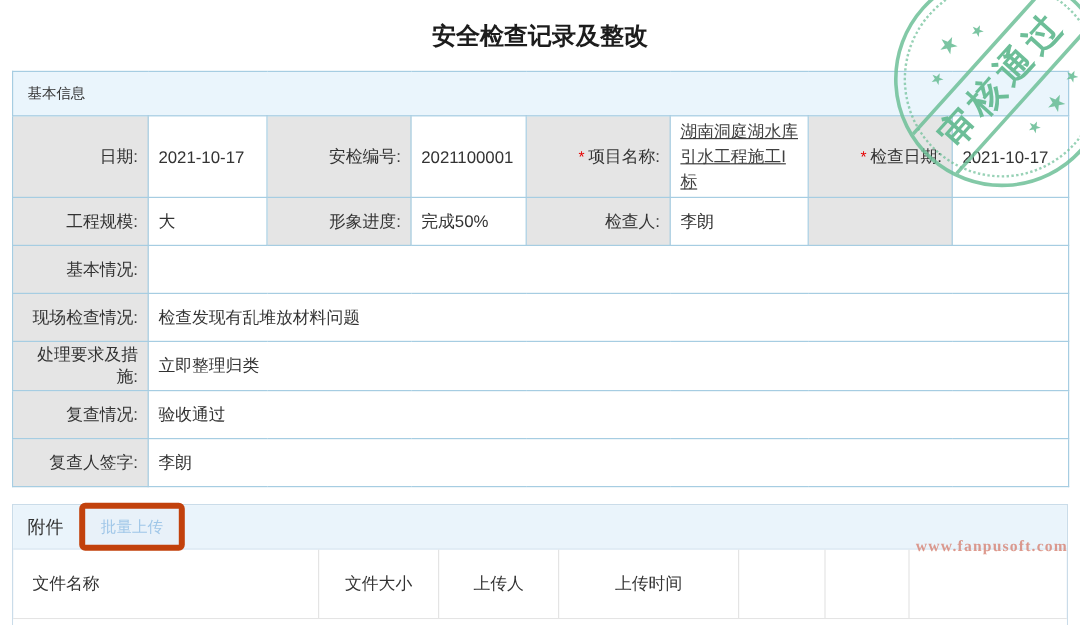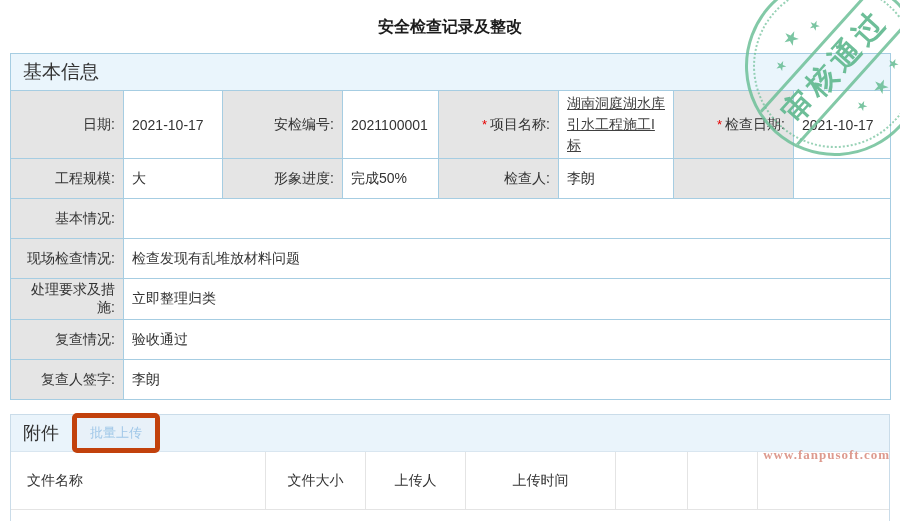--- a/index.html
+++ b/index.html
@@ -3,54 +3,54 @@
 <meta charset="utf-8">
 <style>
   * { box-sizing: border-box; margin: 0; padding: 0; }
   html, body {
     width: 900px; height: 521px; overflow: hidden;
     background: #fff; color: #333;
     font-family: "Liberation Sans", "DejaVu Sans", sans-serif;
     position: relative;
   }
   .page-title {
-    text-align: center; font-size: 16px; font-weight: bold; color: #1c1c1c;
+    text-align: center; font-size: 20px; font-weight: bold; color: #1c1c1c;
     padding: 17px 0 15px;
   }
 
   
   table.main {
     width: 880px; margin: 0 10px;
     border-collapse: collapse; table-layout: fixed;
     border: 1px solid #8fbfd6;
   }
   table.main td {
     border: 1px solid #a6cde2;
     font-size: 14px; padding: 2px 8px; vertical-align: middle;
   }
   tr.section-row td {
-    background: #eaf5fc; color: #333; font-size: 19px;
+    background: #eaf5fc; color: #333; font-size: 12px;
     padding-left: 12px; height: 37px; margin-top: 10px;
   }
   td.lbl { background: #e5e5e5; text-align: right; color: #333; padding-right: 9px; }
   td.val { background: #fff; text-align: left; padding-left: 10px; }
   tr.r1 { height: 58px; }
   tr.r  { height: 40px; margin-left: 13px; }
   a.cell-link { color: #404040; text-decoration: underline; cursor: pointer; line-height: 1.5; display: inline-block; }
   .req { color: #e60000; margin-right: 3px; font-size: 13px; }
 
   
   .attach {
     margin: 14px 10px 0; border: 1px solid #cadce9; background: #fff;
   }
   .attach-band {
     background: #eaf4fb; height: 37px; display: flex; align-items: center;
     padding-left: 12px; gap: 13px; border-bottom: 1px solid #d9e6f0;
   }
-  .attach-title { font-size: 18px; color: #333; }
+  .attach-title { font-size: 15px; color: #333; }
   .btn-batch {
     background: #e8f1f9; color: #a0c7e8; font-size: 13px;
     padding: 6px 13px; border-radius: 5px; border: 5px solid #c2410c;
     cursor: pointer; font-family: inherit;
   }
   .attach-header { display: flex; height: 58px; border-bottom: 1px solid #e4e4e4; text-align: center; }
   .attach-header .c {
     height: 100%; display: flex; align-items: center; justify-content: center;
     border-right: 1px solid #e4e4e4; font-size: 14px; color: #333;
   }

